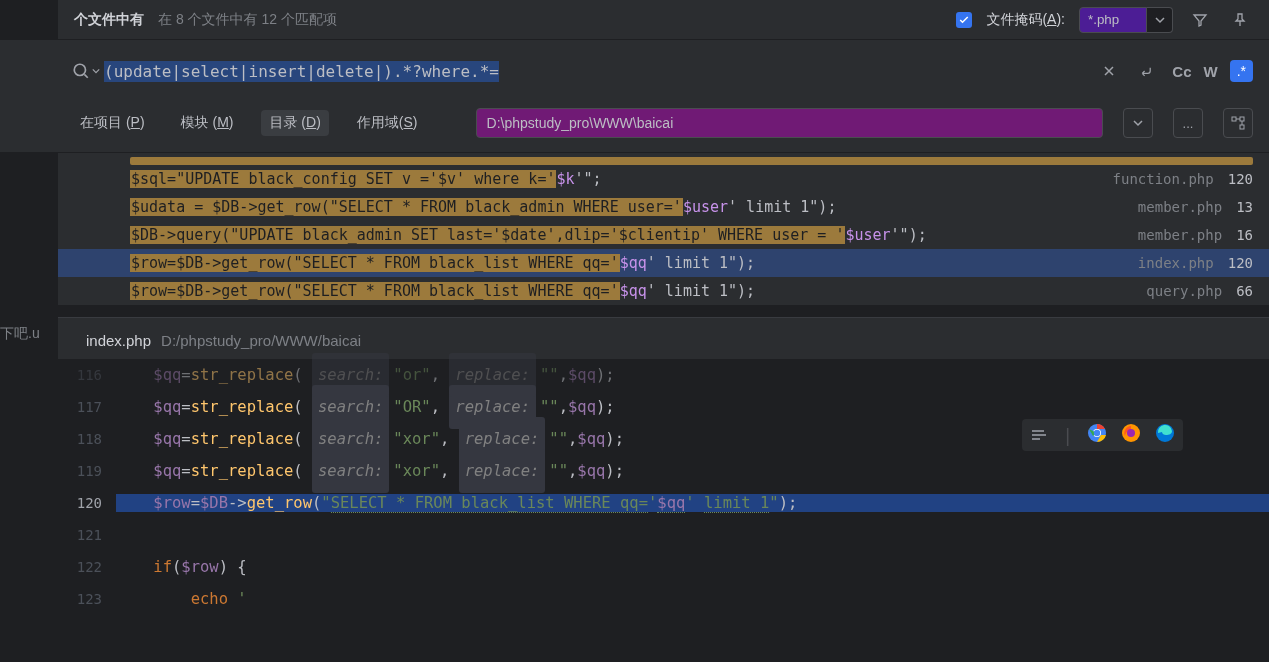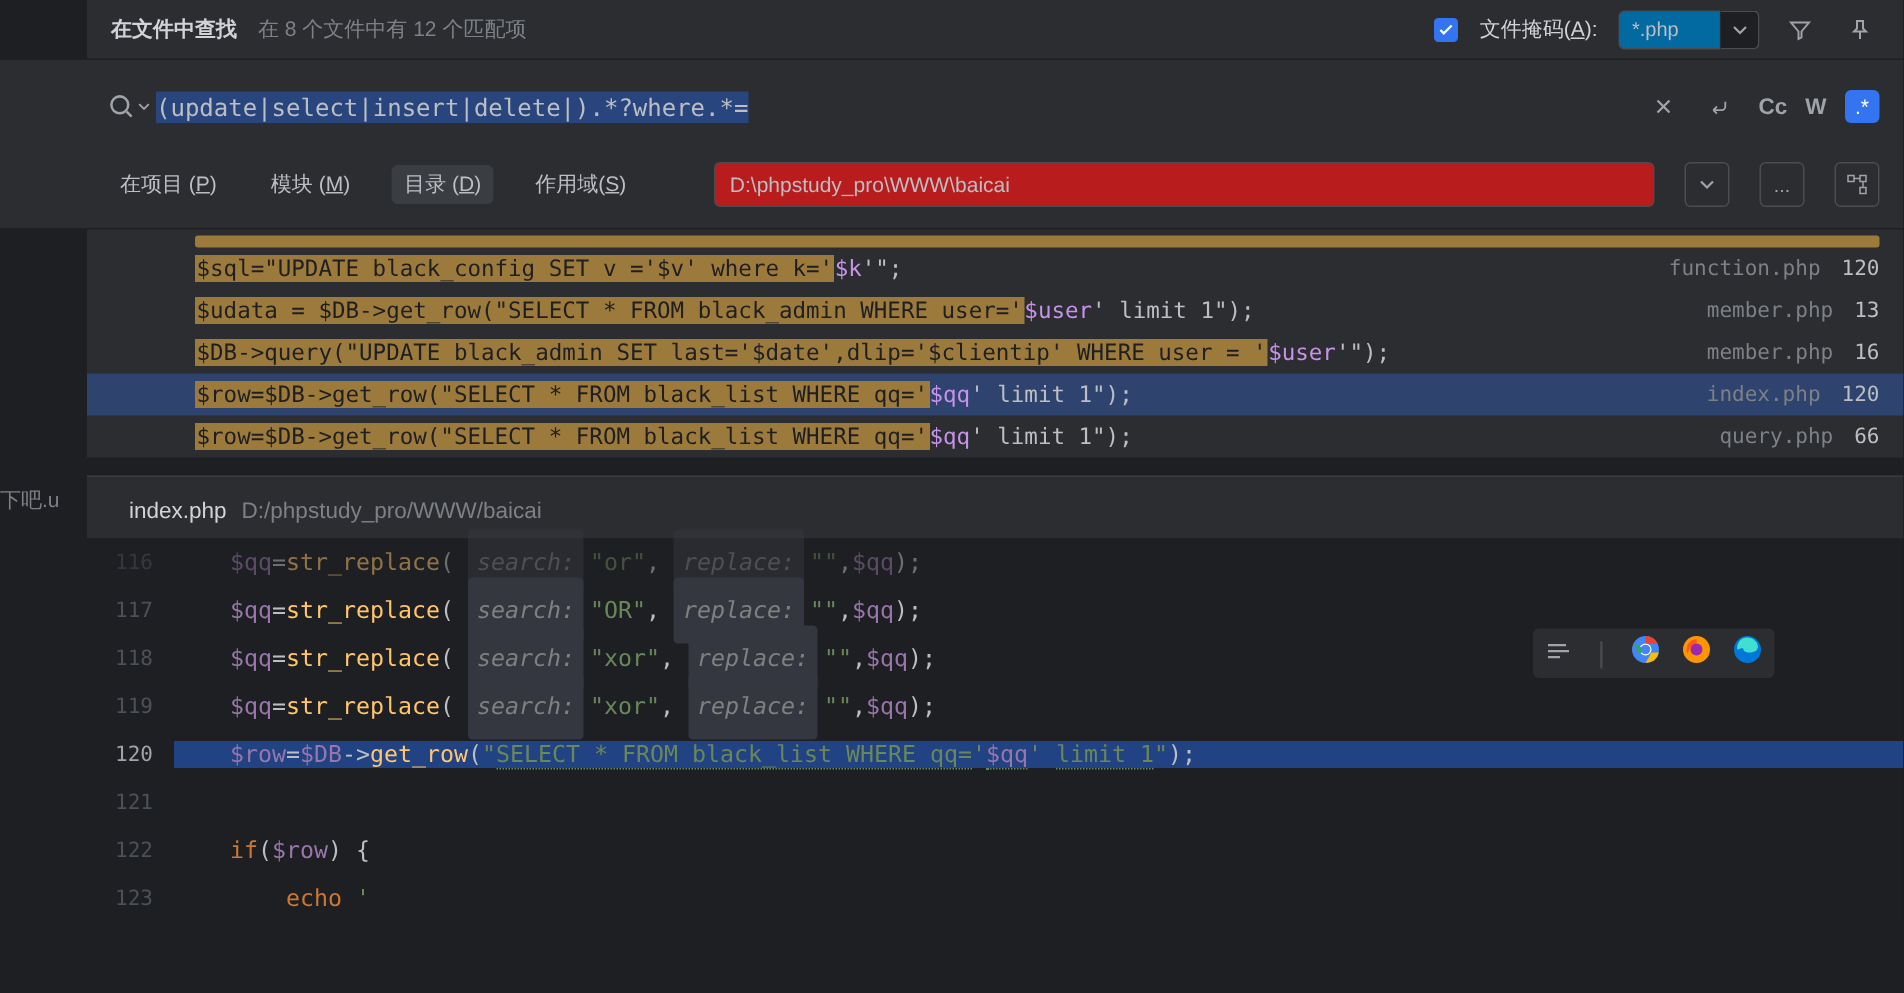--- a/index.html
+++ b/index.html
@@ -26,21 +26,21 @@
   margin-left: 58px;
 }
 .topbar .title { color: #d1d3d8; font-weight: 600; font-size: 14px; }
 .topbar .subtitle { color: #7d8086; font-size: 14px; }
 .spacer { flex: 1; }
 .chk { width: 16px; height: 16px; background: #3574f0; border-radius: 3px; display: flex; align-items: center; justify-content: center; }
 .chk svg { width: 12px; height: 12px; }
 .mask-label { color: #d1d3d8; font-size: 14px; }
 .mask-label u { text-decoration: underline; }
 .mask-input {
-  background: #0369a1;
+  background: #4c1d95;
   border: 1px solid #4a4c50;
   color: #bcbec4;
   padding: 4px 8px;
   width: 68px;
   height: 26px;
   border-radius: 4px 0 0 4px;
 }
 .mask-dd {
   background: #1e1f22;
   border: 1px solid #4a4c50;
@@ -93,21 +93,21 @@
   padding: 10px 16px 14px 72px;
   gap: 20px;
   background: #2b2d30;
   border-bottom: 1px solid #1e1f22;
 }
 .scope-tab { color: #bcbec4; font-size: 14px; padding: 4px 8px; }
 .scope-tab.active { background: #3a3d41; border-radius: 4px; }
 .scope-tab u { text-decoration: underline; }
 .dir-input {
   flex: 1;
-  background: #b91c1c;
+  background: #701a75;
   border: 1px solid #4a4c50;
   color: #bcbec4;
   padding: 6px 10px;
   height: 30px;
   border-radius: 4px;
   font-size: 14px;
   margin-left: 30px;
 }
 .dir-dd, .dir-more, .dir-tree {
   background: #2b2d30;
@@ -202,21 +202,21 @@
 .bg-left { position: absolute; left: 0; top: 325px; color: #7d8086; font-size: 14px; }
 .bg-right { position: absolute; right: 2px; top: 490px; color: #6a8759; font-family: Consolas, monospace; font-size: 16px; font-style: italic; text-decoration: underline dotted; }
 </style>
 </head>
 <body>
 
 <div class="bg-left">下吧.u</div>
 <div class="bg-right">limit</div>
 
 <div class="topbar">
-  <span class="title">在文件中查找</span>
+  <span class="title">个文件中有</span>
   <span class="subtitle">在 8 个文件中有 12 个匹配项</span>
   <div class="spacer"></div>
   <div class="chk">
     <svg viewBox="0 0 16 16">
         <path d="M3 8l3 3 7-7" stroke="#fff" stroke-width="2" fill="none"></path>
       </svg>
   </div>
   <span class="mask-label">
     <span>文件掩码(</span><u>A</u><span>):</span>
   </span>

